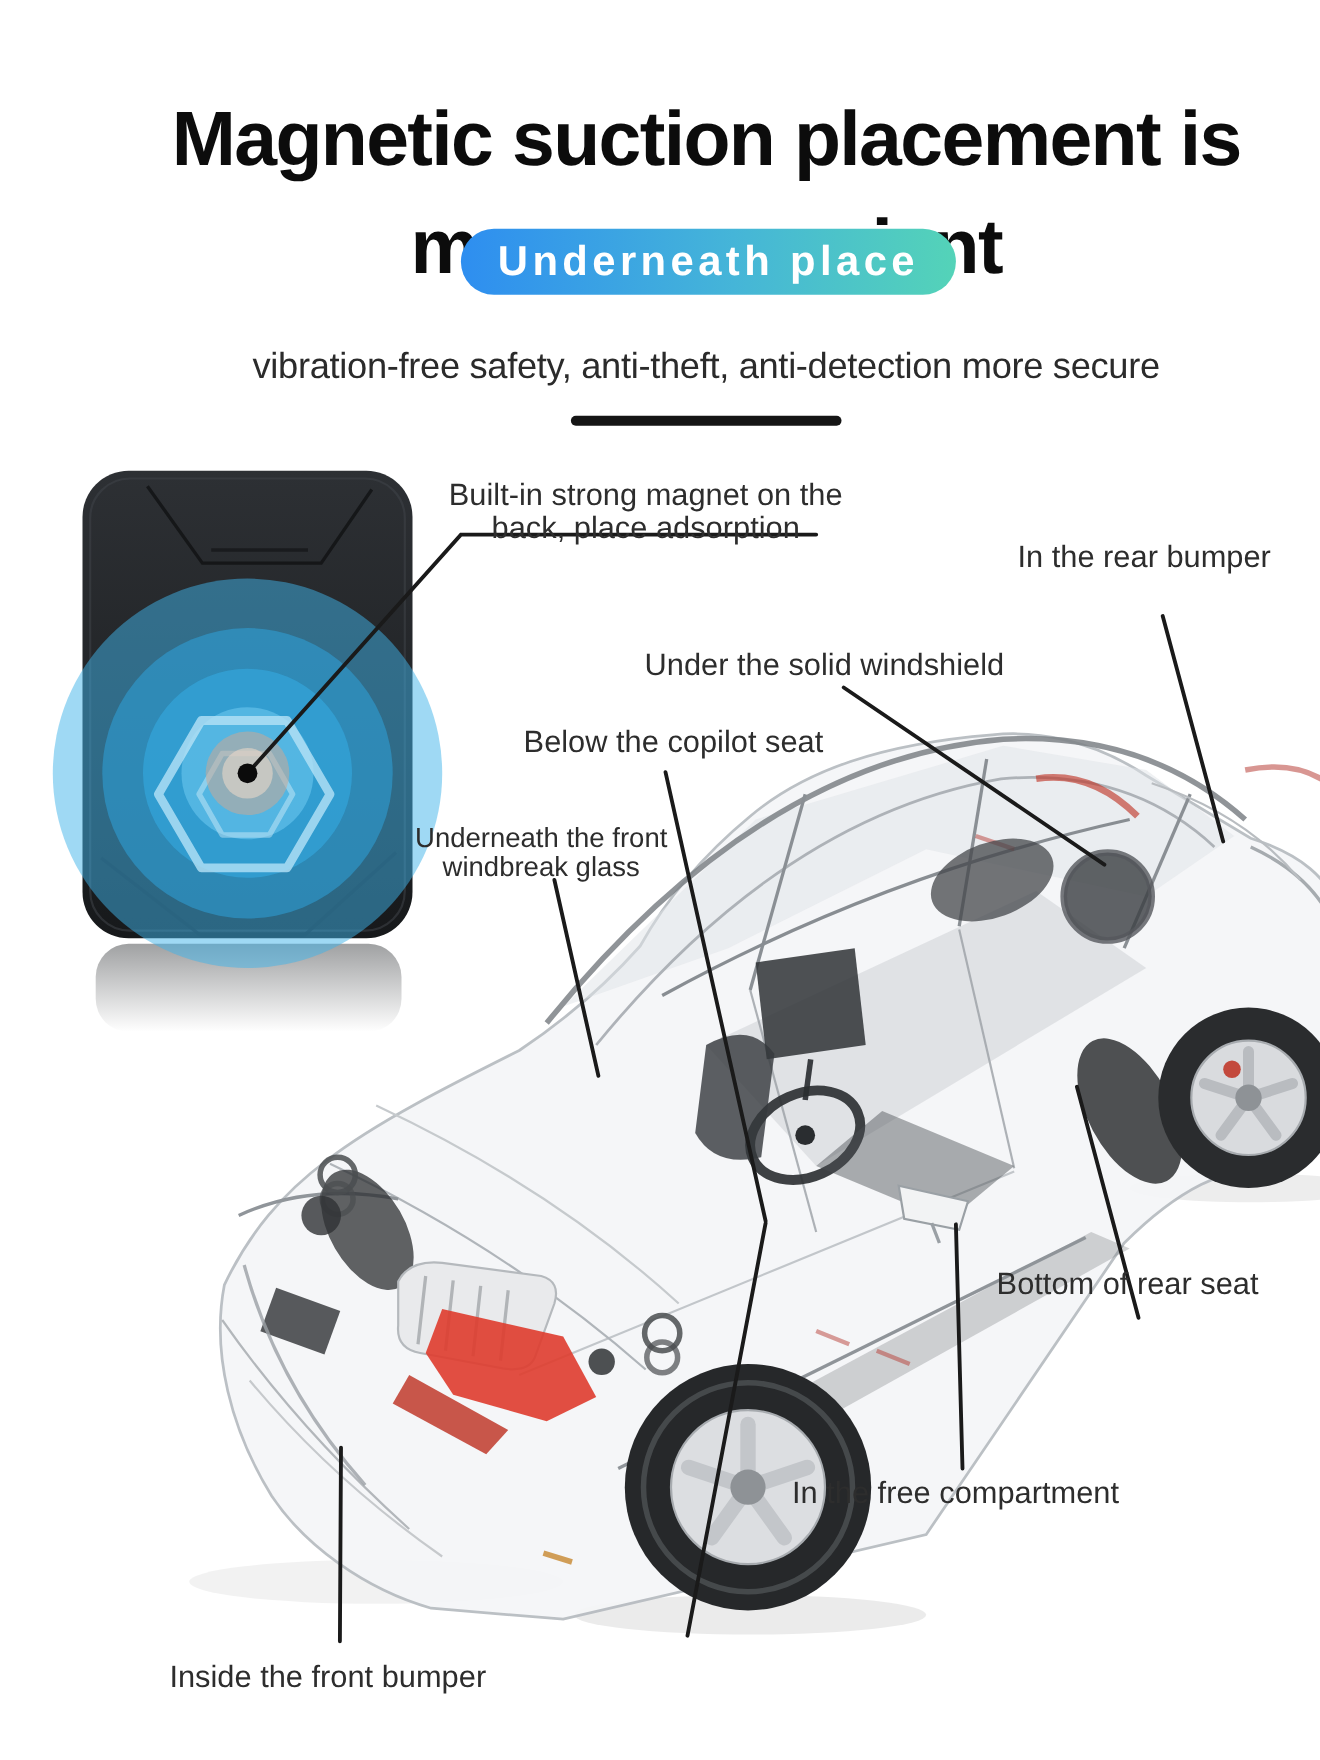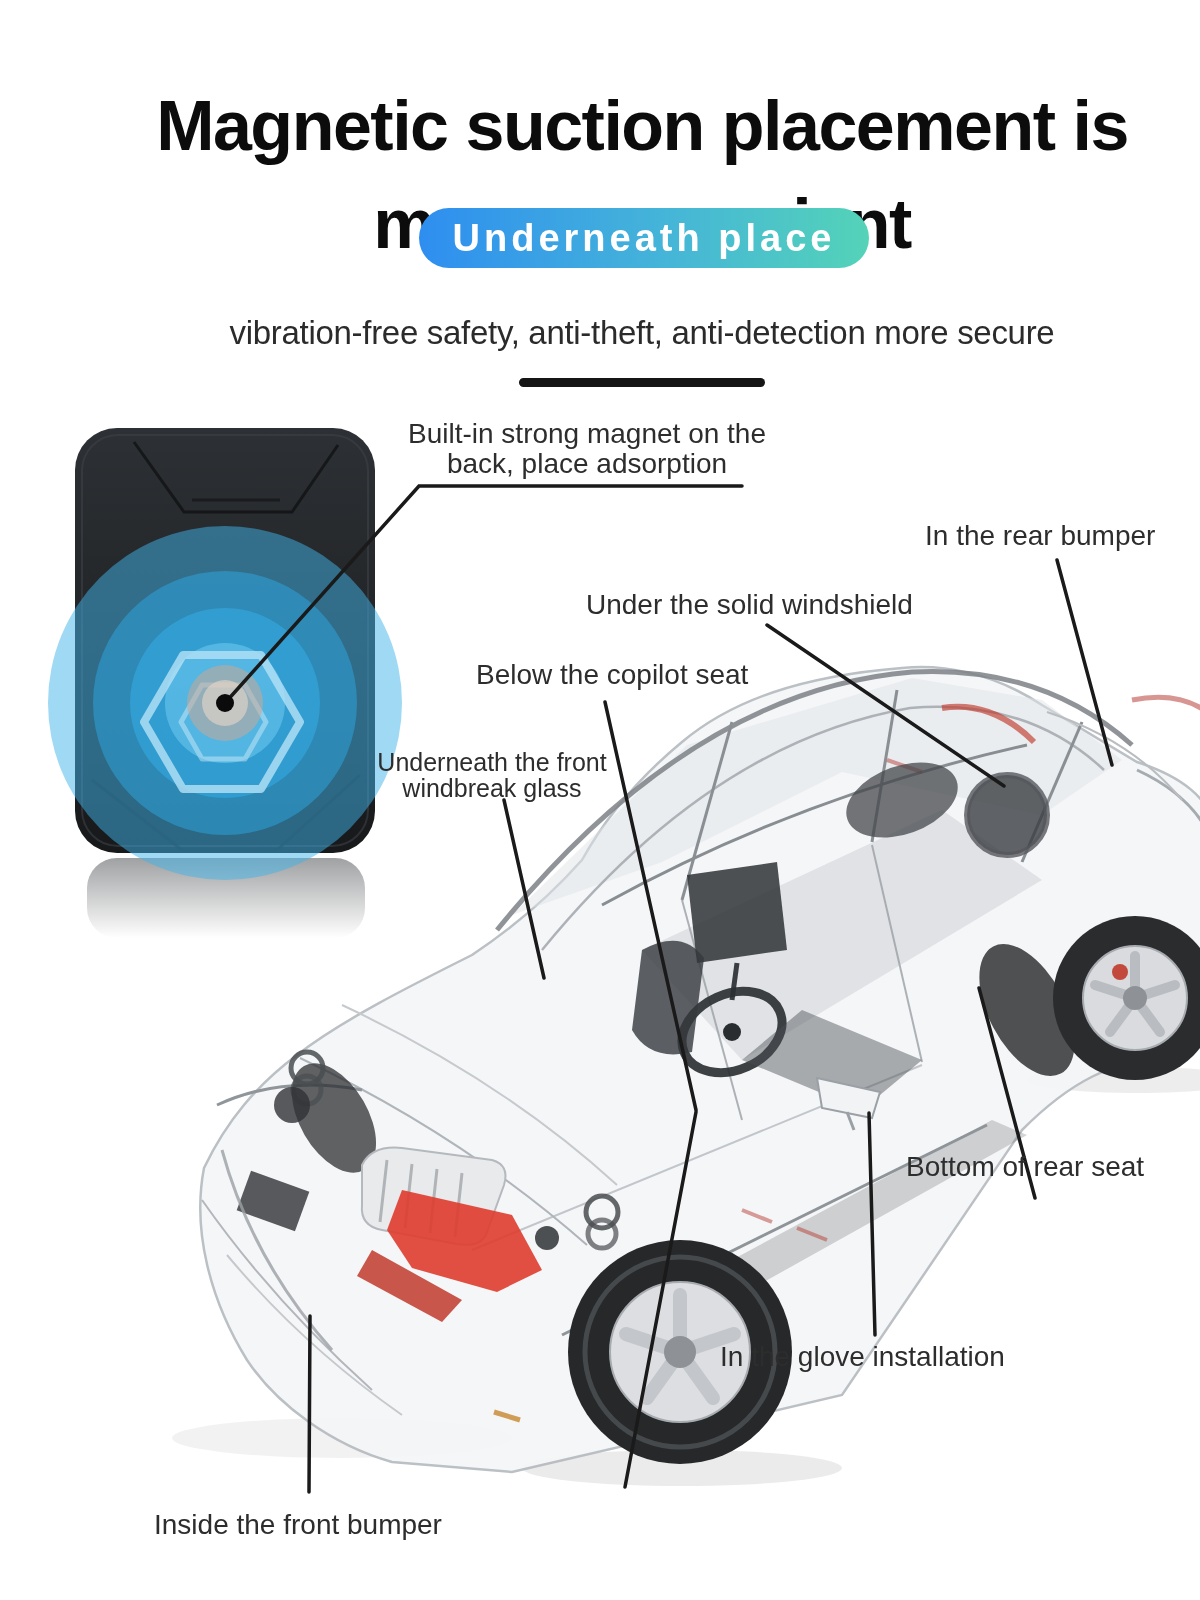--- a/index.html
+++ b/index.html
@@ -24,23 +24,23 @@
     font-size:33px;color:#2b2b2b;line-height:38px;letter-spacing:-0.3px;
   }
   .divider{
     left:477px;top:378px;width:246px;height:9px;border-radius:5px;background:#151515;
   }
   
   .lbl{
     position:absolute;font-size:28px;color:#2d2d2d;white-space:nowrap;line-height:30px;
   }
   .lbl.center{text-align:center;}
-  .lbl-builtin{left:365px;top:419px;width:360px;}
+  .lbl-builtin{left:365px;top:435px;width:360px;}
   .lbl-windbreak{left:325px;top:749px;width:250px;font-size:25px;line-height:26px;}
-  .lbl-rearbumper{left:883px;top:521px;}
+  .lbl-rearbumper{left:883px;top:491px;}
   .lbl-rearwindshield{left:544px;top:590px;}
   .lbl-copilot{left:434px;top:660px;}
   .lbl-rearseat{left:864px;top:1152px;}
   .lbl-glove{left:678px;top:1342px;}
   .lbl-frontbumper{left:112px;top:1510px;}
   .lbl-instrument{left:427px;top:1502px;}
   svg{position:absolute;left:0;top:0;}
 </style>
 </head>
 <body>
@@ -220,18 +220,18 @@
 
   <div class="lbl lbl-copilot">Below the copilot seat</div>
 
   <div class="lbl center lbl-windbreak">
     <span>Underneath the front</span><br>
     <span>windbreak glass</span>
   </div>
 
   <div class="lbl lbl-rearseat">Bottom of rear seat</div>
 
-  <div class="lbl lbl-glove">In the glove installation</div>
+  <div class="lbl lbl-glove">In the free compartment</div>
 
   <div class="lbl lbl-frontbumper">Inside the front bumper</div>
 
 
 </div>
 
 </body></html>

